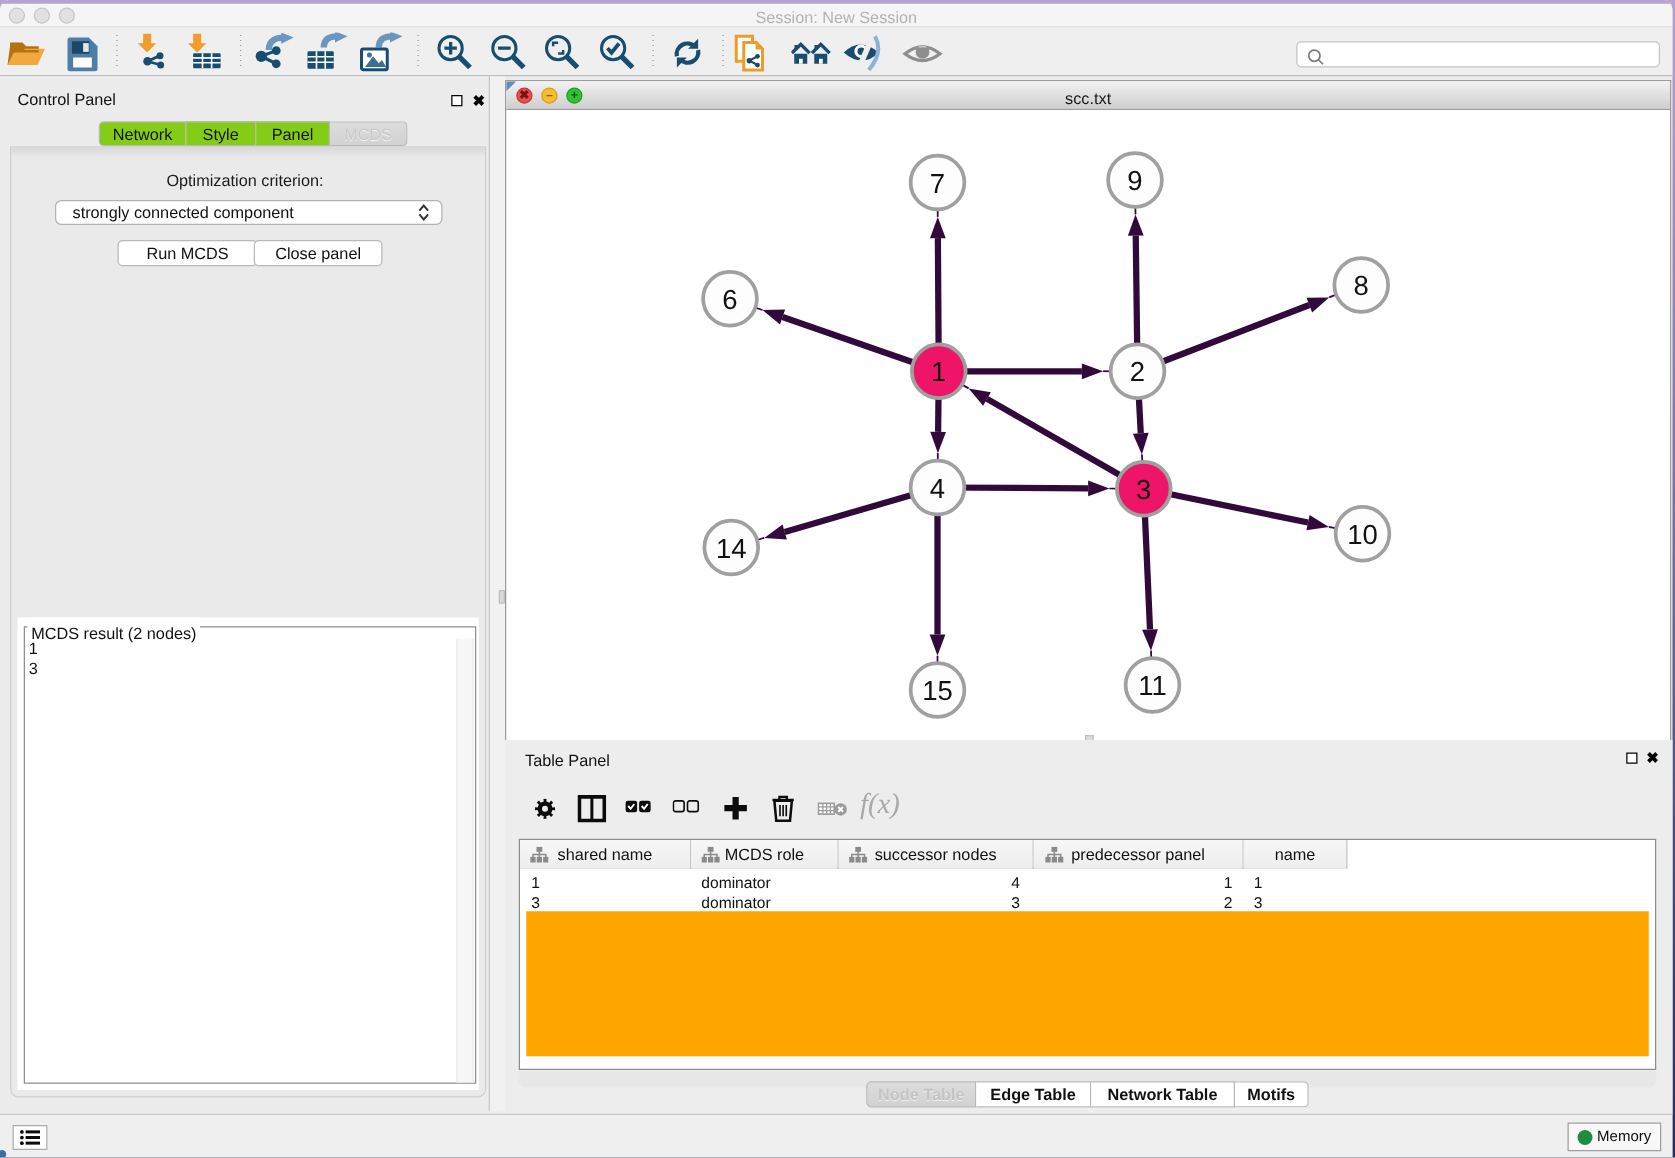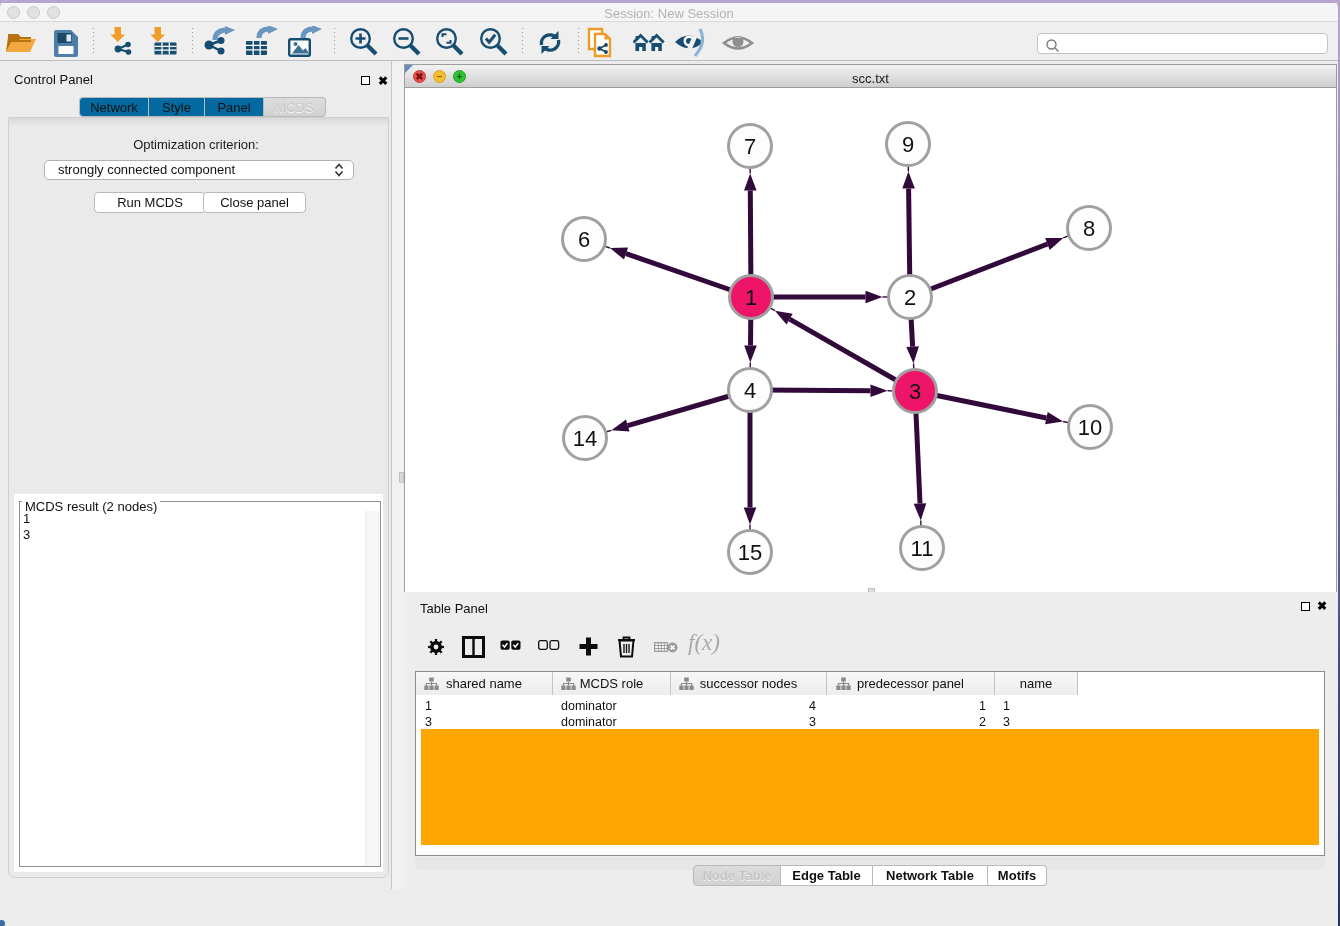--- a/index.html
+++ b/index.html
@@ -27,21 +27,21 @@
 #searchbox { position:absolute; left:1037px; top:11px; width:291px; height:21px;
   background:#fff; border:1px solid #c3c3c3; border-radius:4px; }
 
 
 #cpanel { position:absolute; left:0; top:61px; width:392px; height:828px;
   background:#ececec; border-right:1px solid #c6c6c6; }
 #cpanel h2 { position:absolute; left:14px; top:11px; font-size:13px; font-weight:normal; color:#111; }
 .wicon { position:absolute; top:13px; font-weight:bold; color:#000; font-size:12px; }
 .sq { position:absolute; width:9px; height:9px; border:1.5px solid #000; background:#fff; }
 .tabs { position:absolute; top:36px; left:79px; height:20px; display:flex; font-size:13px; }
-.tab { height:20px; line-height:19px; text-align:center; background:#0369a1;
+.tab { height:20px; line-height:19px; text-align:center; background:#84cc16;
   border:1px solid #b9b9b9; border-left:none; color:#111; }
 .tab.first { border-left:1px solid #b9b9b9; border-radius:4px 0 0 4px; }
 .tab.sel { background:linear-gradient(180deg,#dcdcdc,#d2d2d2); color:#c9c9c9;
   text-shadow:0 1px 0 #f4f4f4; border-radius:0 4px 4px 0; }
 #tabpane { position:absolute; left:8px; top:56px; width:381px; height:761px;
   background:#eaeaea; border:1px solid #cfcfcf; border-radius:0 0 7px 7px; }
 #tabpane .band { position:absolute; left:0; top:0; width:100%; height:8px;
   background:linear-gradient(180deg,#d8d8d8,#eaeaea); }
 #optlabel { position:absolute; top:76px; left:0; width:392px; text-align:center;
   font-size:13px; color:#1a1a1a; }
@@ -423,20 +423,36 @@
       <div id="orangemask"></div>
     </div>
     <div id="tband"></div>
     <div style="position:absolute;left:289px;top:273px;display:flex">
       <div class="btab" style="width:88px;border-left:1px solid #b9b9b9;border-radius:4px 0 0 4px;background:linear-gradient(180deg,#dcdcdc,#d2d2d2);color:#c4c4c4;text-shadow:0 1px 0 #f2f2f2">Node Table</div>
       <div class="btab" style="width:92px">Edge Table</div>
       <div class="btab" style="width:115px">Network Table</div>
       <div class="btab" style="width:59px;border-radius:0 4px 4px 0">Motifs</div>
     </div>
   </div>
+  <div id="statusbar">
+    <div style="position:absolute;left:10px;top:8px;width:28px;height:20px;background:#fdfdfd;border:1px solid #ababab">
+      <svg width="16" height="12" viewBox="0 0 16 12" style="position:absolute;left:5px;top:3px">
+        <g fill="#0c0c0c">
+            <circle cx="1.5" cy="1.5" r="1.5"></circle>
+            <circle cx="1.5" cy="6" r="1.5"></circle>
+            <circle cx="1.5" cy="10.5" r="1.5"></circle>
+        <rect x="4.5" y="0.3" width="11.5" height="2.4"></rect>
+            <rect x="4.5" y="4.8" width="11.5" height="2.4"></rect>
+            <rect x="4.5" y="9.3" width="11.5" height="2.4"></rect>
+          </g>
+      </svg>
+    </div>
+    <div style="position:absolute;left:1254px;top:6px;width:75px;height:23px;background:#f8f8f8;border:1px solid #9e9e9e;font-size:12px;color:#0c0c0c;line-height:21px;text-align:right;padding-right:7px">Memory</div>
+    <div style="position:absolute;left:1262px;top:12px;width:12px;height:12px;border-radius:50%;background:#1d8f3c"></div>
+  </div>
   <div style="position:absolute;left:-2px;top:920px;width:7px;height:7px;border-radius:50%;background:#3a6ea5"></div>
   <svg width="0" height="0">
       <defs>
     <g id="hg" fill="#8a8a8a">
       <rect x="5.2" y="0.5" width="4.6" height="4"></rect>
       <rect x="0.3" y="8.5" width="4.2" height="4.5"></rect>
       <rect x="5.4" y="8.5" width="4.2" height="4.5"></rect>
       <rect x="10.5" y="8.5" width="4.2" height="4.5"></rect>
       <path d="M7.5 4.5v2M2.4 8.5V6.5h10.2v2M7.5 6.5v2" stroke="#8a8a8a" stroke-width="1.2" fill="none"></path>
     </g>

